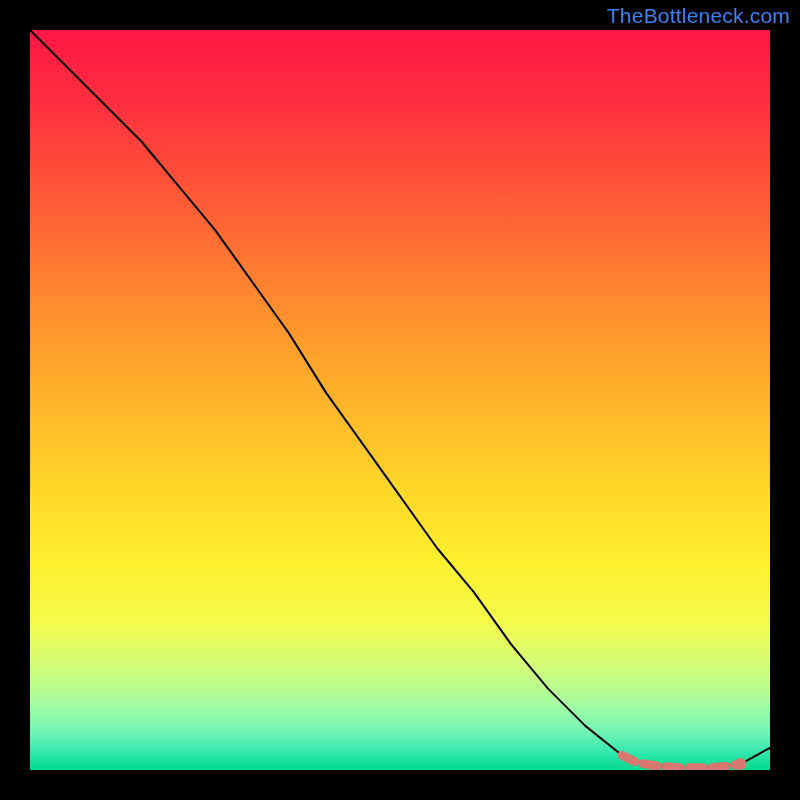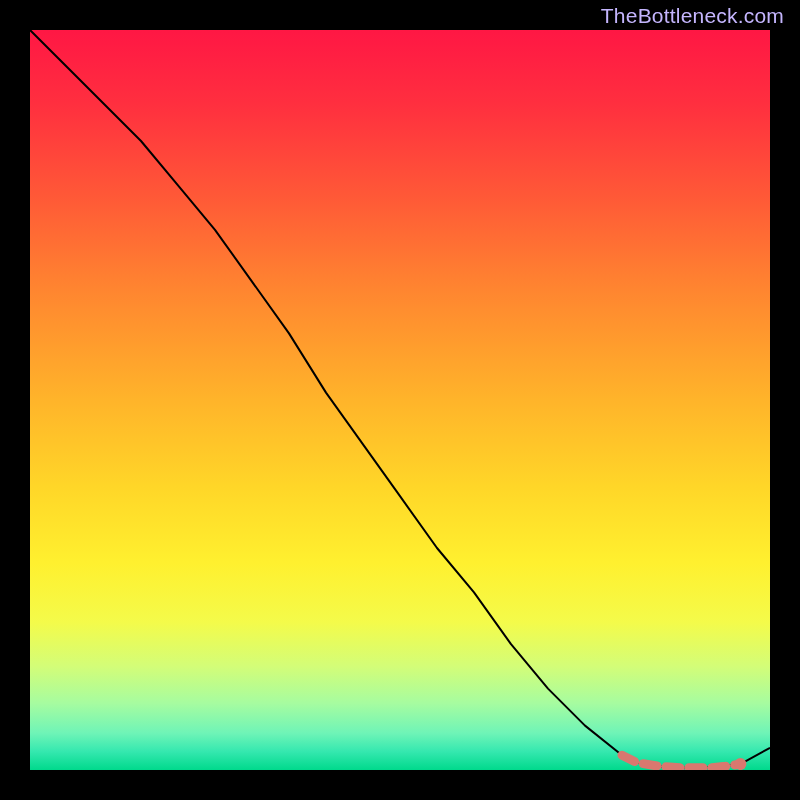--- a/index.html
+++ b/index.html
@@ -24,22 +24,22 @@
     height: 740px;
   }
   .plot svg {
     display: block;
     width: 740px;
     height: 740px;
   }
   .watermark {
     position: absolute;
     top: 4px;
-    right: 16px;
-    color: #c4b5fd;
+    right: 10px;
+    color: #3b82f6;
     font-size: 21px;
     font-weight: 500;
     letter-spacing: 0.2px;
     user-select: none;
   }
 </style>
 </head>
 <body>
 
 <div class="stage">

